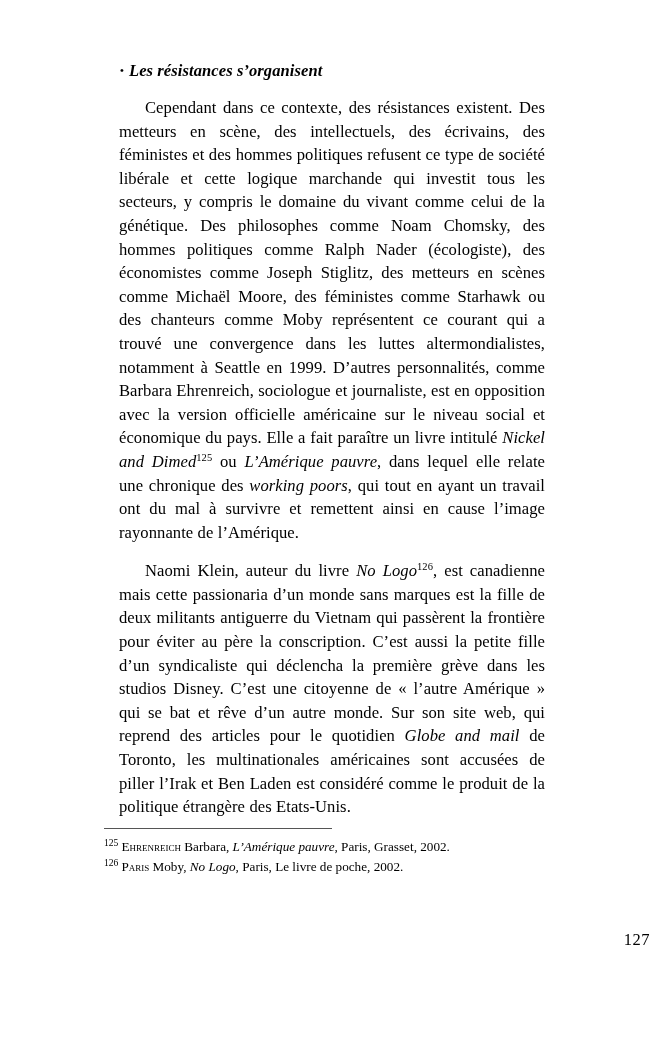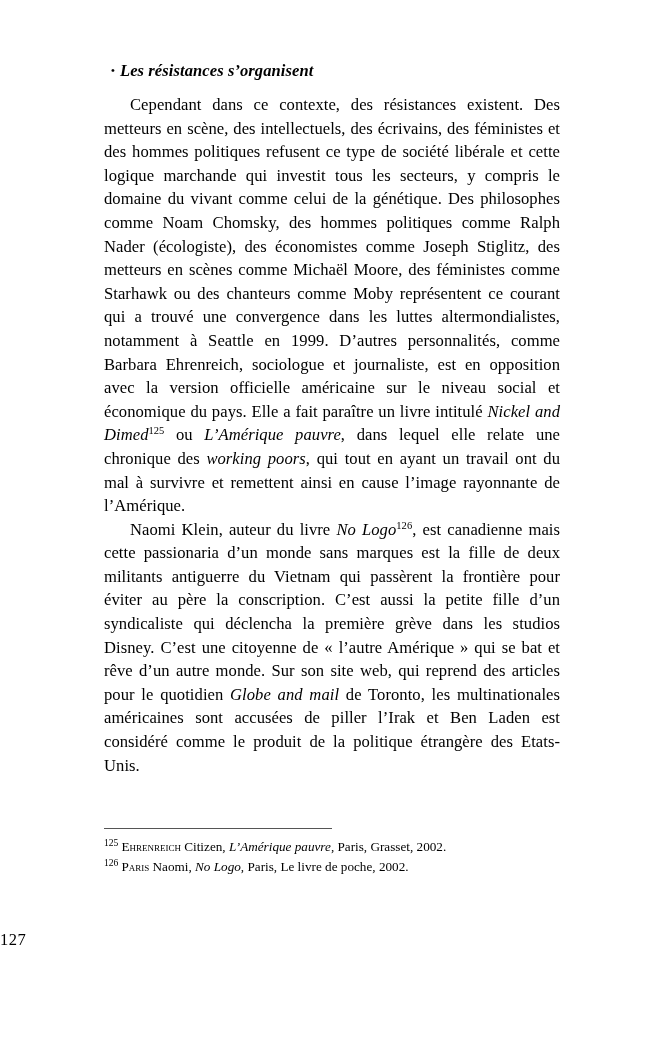--- a/index.html
+++ b/index.html
@@ -26,33 +26,33 @@
     position: absolute;
     left: 104px;
     top: 60px;
     width: 456px;
   }
   .section-heading {
     font-size: 16.5px;
     font-weight: bold;
     font-style: italic;
     line-height: 21px;
-    margin: 0 0 12px 4px;
+    margin: 0 0 12px 13px;
     padding-left: 3px;
     letter-spacing: 0.1px;
   }
   .section-heading .bullet {
     font-size: 11px;
     font-style: normal;
     font-weight: bold;
     vertical-align: 2px;
     margin-right: 5px;
   }
   p.body-par {
-    margin: 0;
+    margin: 15px;
     font-size: 16.6px;
     line-height: 23.6px;
     text-align: justify;
     text-indent: 26px;
     letter-spacing: 0.05px;
     word-spacing: 0.2px;
     -webkit-hyphens: manual;
     hyphens: manual;
   }
   p.body-par + p.body-par {
@@ -92,21 +92,21 @@
   }
   .sc {
     font-variant: small-caps;
     margin-top: 44px;
   }
   .folio {
     position: absolute;
     left: 0;
     top: 930px;
     width: 650px;
-    text-align: left;
+    text-align: right;
     font-size: 16.5px;
     letter-spacing: 0.5px;
   }
 </style>
 </head>
 <body>
 
 <div class="page">
 
   <div class="content">
@@ -115,19 +115,19 @@
       <span class="bullet">•</span><span>Les résistances s’organisent</span>
     </h2>
 
     <p class="body-par"><span>Cependant dans ce contexte, des résistances existent. Des metteurs en scène, des intellectuels, des écrivains, des féministes et des hommes politiques refusent ce type de société libérale et cette logique marchande qui investit tous les secteurs, y compris le domaine du vivant comme celui de la génétique. Des philosophes comme Noam Chomsky, des hommes politiques comme Ralph Nader (écologiste), des économistes comme Joseph Stiglitz, des metteurs en scènes comme Michaël Moore, des féministes comme Starhawk ou des chanteurs comme Moby représentent ce courant qui a trouvé une convergence dans les luttes altermondialistes, notamment à Seattle en 1999. D’autres personnalités, comme Barbara Ehrenreich, sociologue et journaliste, est en opposition avec la version officielle américaine sur le niveau social et économique du pays. Elle a fait paraître un livre intitulé </span><span class="it">Nickel and Dimed</span><sup class="fnref">125</sup><span> ou </span><span class="it">L’Amérique pauvre</span><span>, dans lequel elle relate une chronique des </span><span class="it">working poors</span><span>, qui tout en ayant un travail ont du mal à survivre et remettent ainsi en cause l’image rayonnante de l’Amérique.</span></p>
     <p class="body-par"><span>Naomi Klein, auteur du livre </span><span class="it">No Logo</span><sup class="fnref">126</sup><span>, est canadienne mais cette passionaria d’un monde sans marques est la fille de deux militants antiguerre du Vietnam qui passèrent la frontière pour éviter au père la conscription. C’est aussi la petite fille d’un syndicaliste qui déclencha la première grève dans les studios Disney. C’est une citoyenne de « l’autre Amérique » qui se bat et rêve d’un autre monde. Sur son site web, qui reprend des articles pour le quotidien </span><span class="it">Globe and mail</span><span> de Toronto, les multinationales américaines sont accusées de piller l’Irak et Ben Laden est considéré comme le produit de la politique étrangère des Etats-Unis.</span></p>
 
   </div>
 
   <div class="footnotes">
     <hr class="fn-rule">
-    <p class="fn-line"><sup>125</sup><span class="sc">Ehrenreich</span><span> Citizen, </span><span class="it">L’Amérique pauvre</span><span>, Paris, Grasset, 2002.</span></p>
-    <p class="fn-line"><sup>126</sup><span class="sc">Paris</span><span> Naomi, </span><span class="it">No Logo</span><span>, Paris, Le livre de poche, 2002.</span></p>
+    <p class="fn-line"><sup>125</sup><span class="sc">Ehrenreich</span><span> Barbara, </span><span class="it">L’Amérique pauvre</span><span>, Paris, Grasset, 2002.</span></p>
+    <p class="fn-line"><sup>126</sup><span class="sc">Paris</span><span> Moby, </span><span class="it">No Logo</span><span>, Paris, Le livre de poche, 2002.</span></p>
   </div>
 
   <div class="folio">127</div>
 
 </div>
 
 </body></html>

